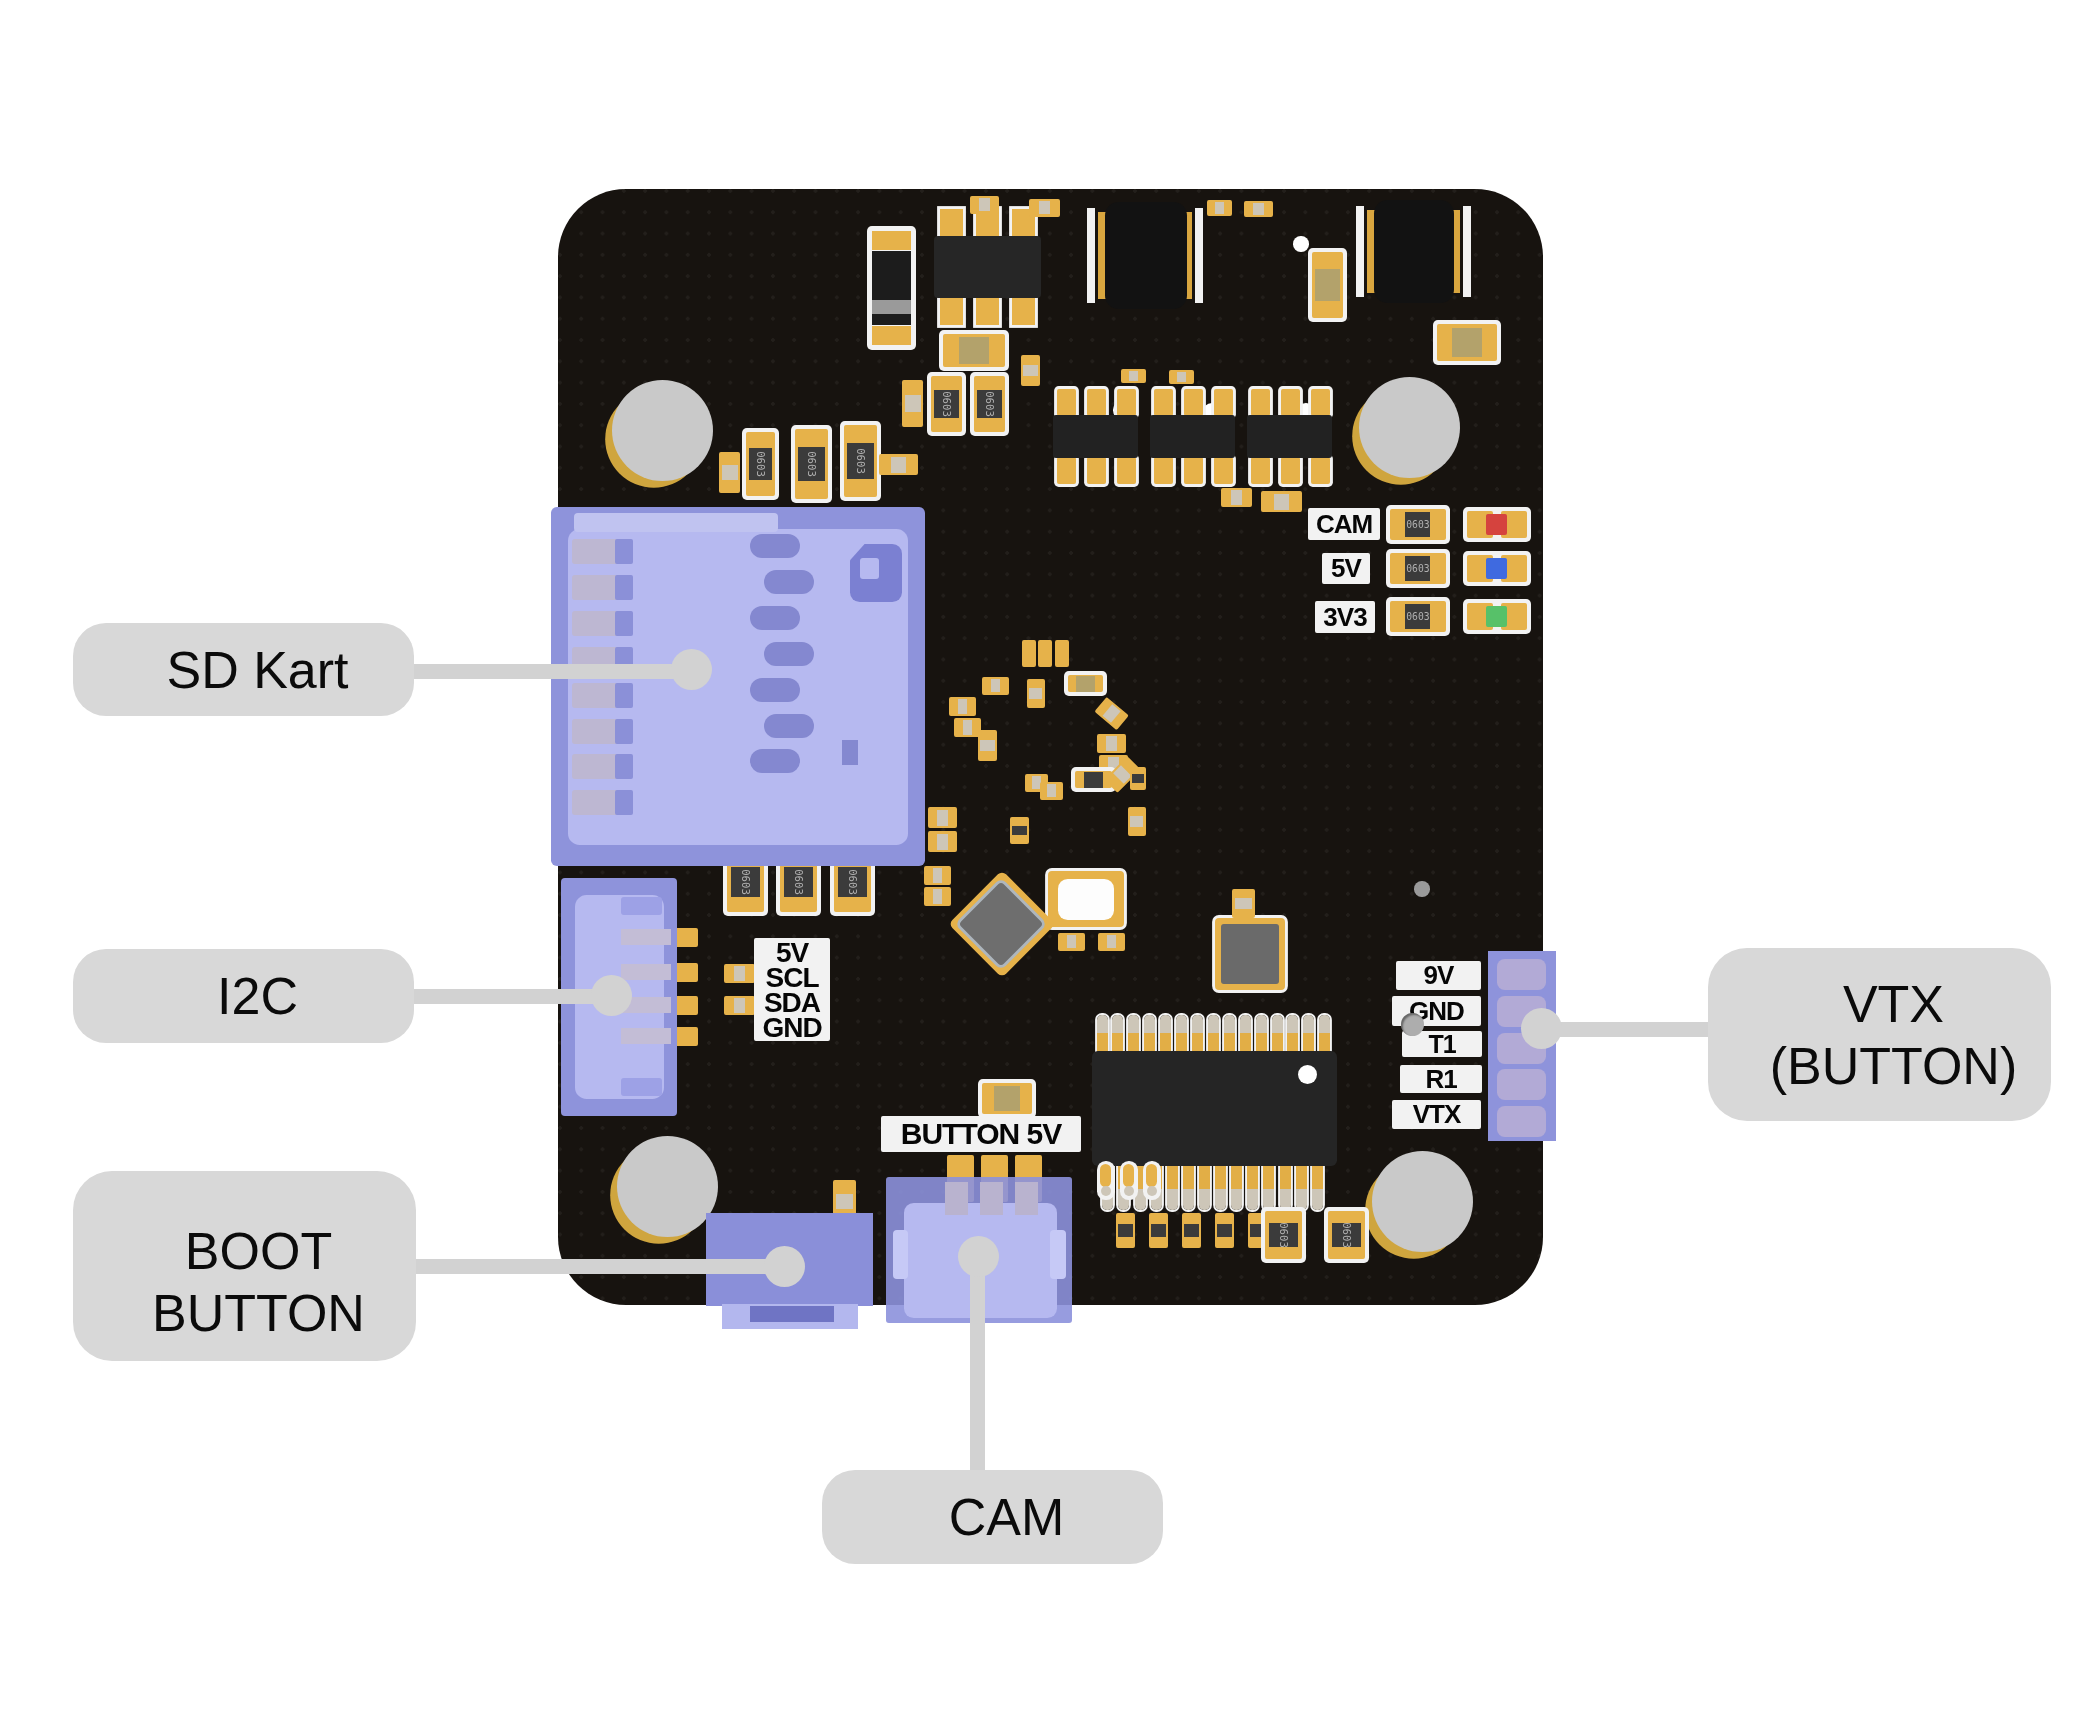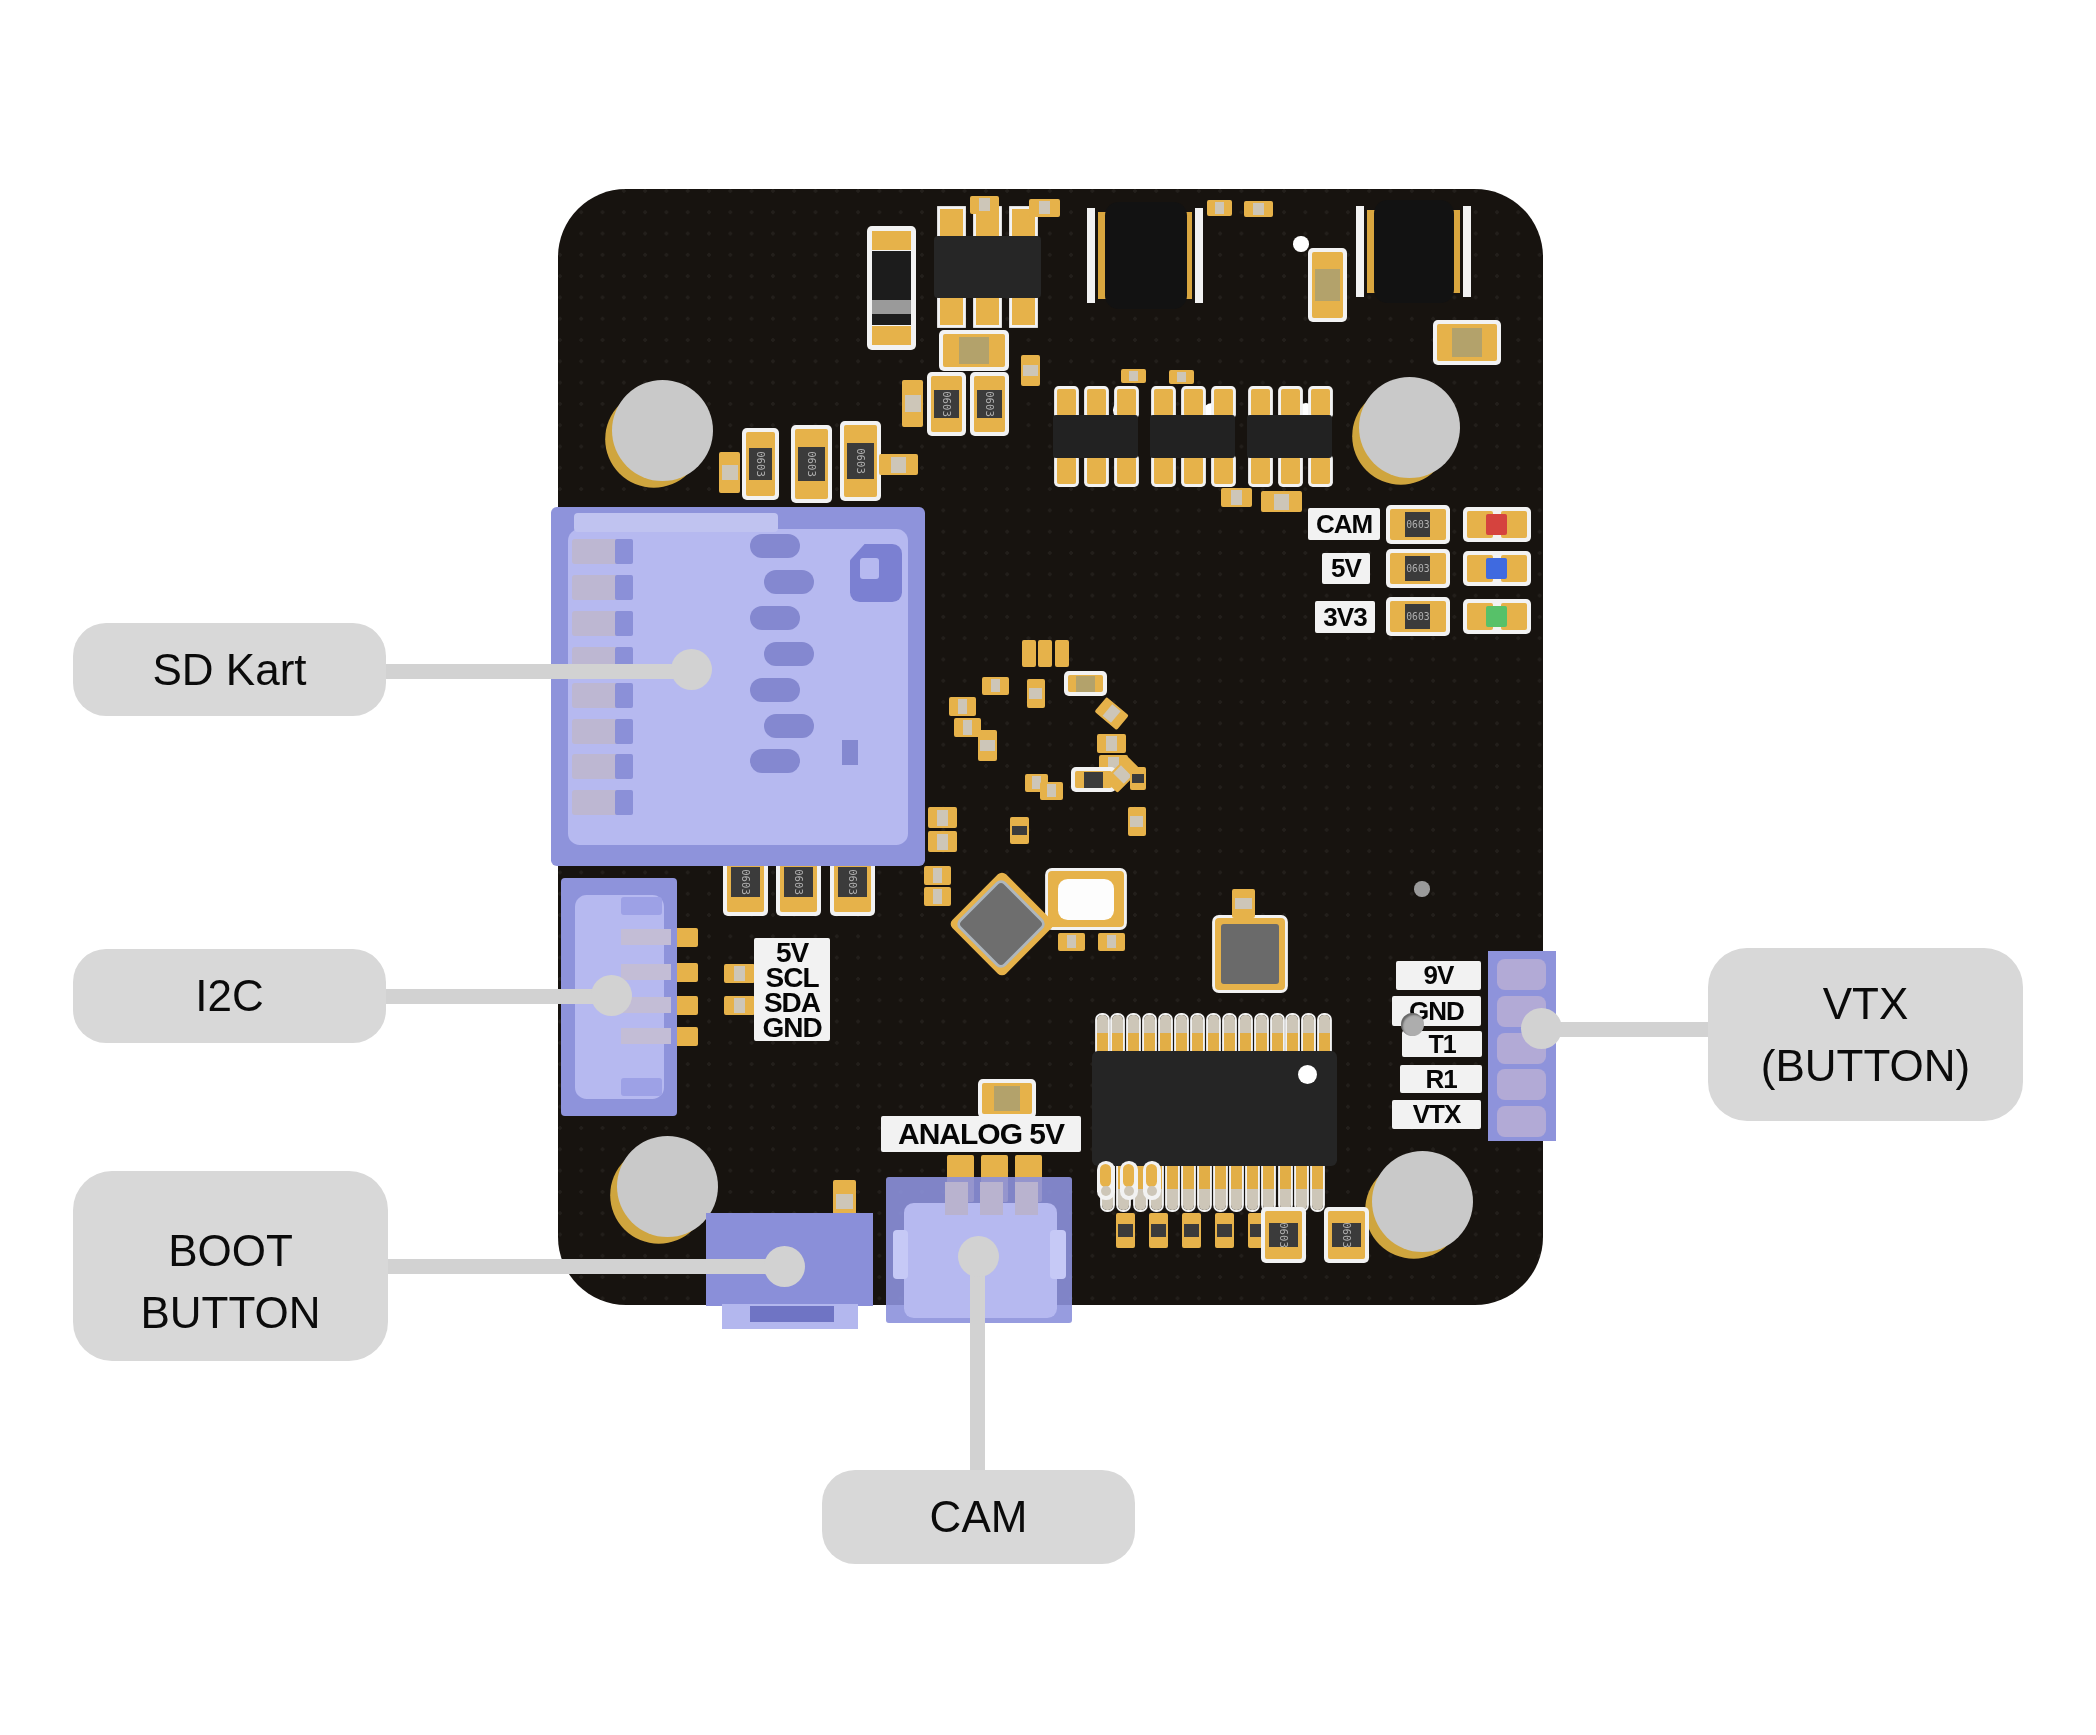--- a/index.html
+++ b/index.html
@@ -13,22 +13,22 @@
   .hole{width:101px;height:101px;border-radius:50%;background:#c9c9c9;
         box-shadow:-8.7px 8.7px 0 -1.9px #cfa53e;}
   
   .hl-outer{background:#8e93db;}
   .hl-inner{background:#b6b9f0;}
   
   .silk{background:#f2f2f2;color:#060606;font-weight:bold;display:flex;
         align-items:center;justify-content:center;letter-spacing:-1px;border-radius:1.9px;}
   
   .callout{background:#d8d8d8;color:#0b0b0b;display:flex;align-items:center;
-           justify-content:center;text-align:center;font-size:44px;font-weight:500;
-           line-height:62px;}
+           justify-content:center;text-align:center;font-size:52px;font-weight:500;
+           line-height:62px;padding-left:28px;}
   .cline{background:#d2d2d2;}
   .cdot{width:41px;height:41px;border-radius:50%;background:#d2d2d2;}
   .ledrow-label{font-size:26px;}
 </style>
 </head>
 <body>
 
 <div id="board" class="abs"></div>
 
 <div class="abs hole" style="left:612px;top:380px;"></div>
@@ -475,21 +475,21 @@
   <div>GND</div>
 </div>
 
 <div class="abs silk" style="left:1396px;top:961px;width:85px;height:29px;font-size:26px;">9V</div>
 <div class="abs silk" style="left:1392px;top:996px;width:89px;height:30px;font-size:26px;">GND</div>
 <div class="abs silk" style="left:1402px;top:1031px;width:80px;height:26px;font-size:25px;">T1</div>
 <div class="abs silk" style="left:1400px;top:1065px;width:82px;height:28px;font-size:26px;">R1</div>
 <div class="abs silk" style="left:1392px;top:1100px;width:89px;height:29px;font-size:26px;">VTX</div>
 <div class="abs" style="left:1401px;top:1013px;width:23px;height:23px;border-radius:50%;background:#adadad;box-shadow:inset 1.9px 1.9px 1.9px rgba(0,0,0,.4);"></div>
 
-<div class="abs silk" style="left:881px;top:1116px;width:200px;height:36px;font-size:30px;">ANALOG 5V</div>
+<div class="abs silk" style="left:881px;top:1116px;width:200px;height:36px;font-size:30px;">BUTTON 5V</div>
 
 <div class="abs cline" style="left:383px;top:664px;width:311px;height:14.6px;"></div>
 <div class="abs cline" style="left:383px;top:989px;width:231px;height:14.6px;"></div>
 <div class="abs cline" style="left:386px;top:1259px;width:401px;height:14.6px;"></div>
 <div class="abs cline" style="left:970px;top:1257px;width:14.6px;height:215px;"></div>
 <div class="abs cline" style="left:1541px;top:1022px;width:171px;height:14.6px;"></div>
 
 <div class="abs cdot" style="left:671px;top:649px;"></div>
 <div class="abs cdot" style="left:591px;top:975px;"></div>
 <div class="abs cdot" style="left:764px;top:1246px;"></div>

